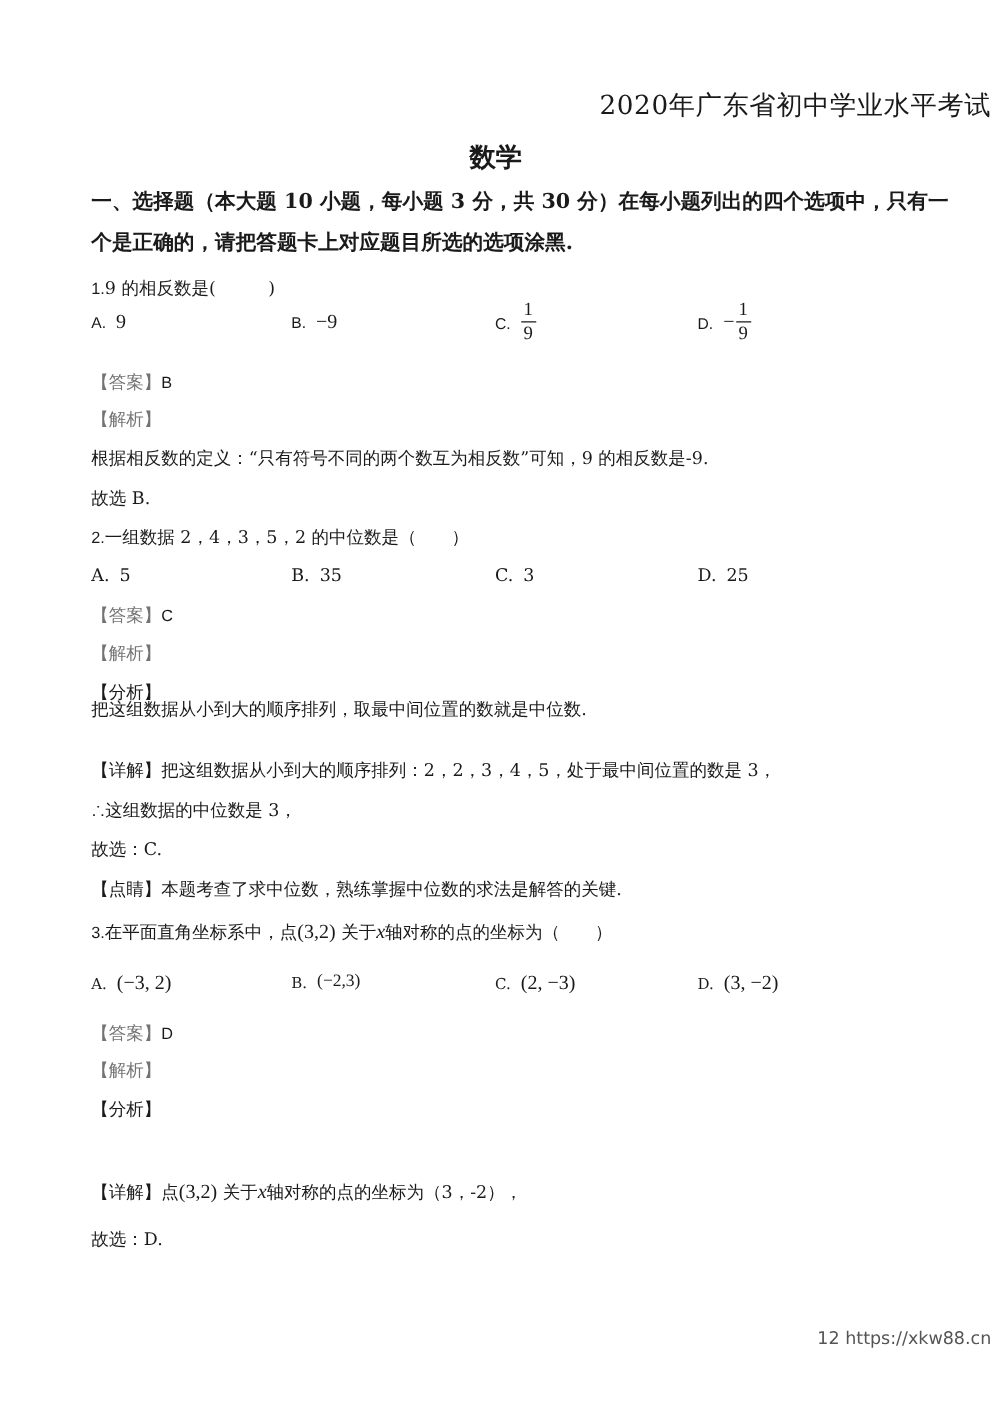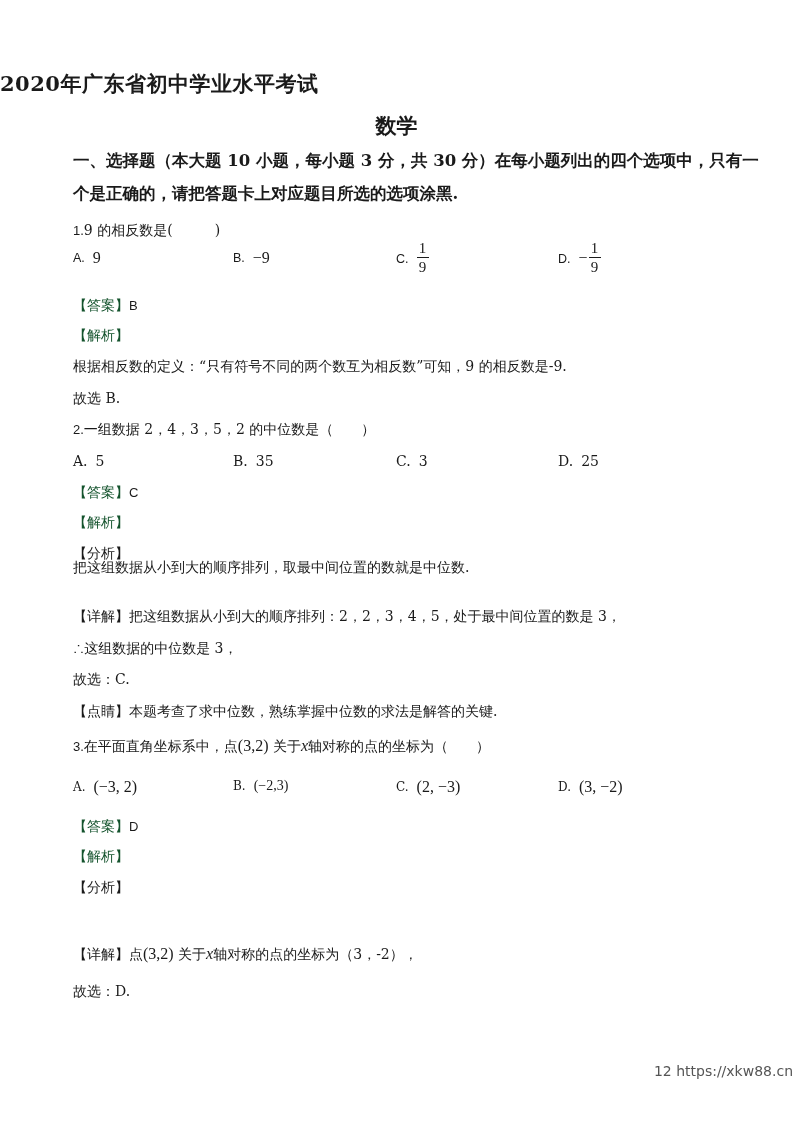--- a/index.html
+++ b/index.html
@@ -16,24 +16,24 @@
       color: #1a1a1a;
     }
     .page {
       position: absolute;
       left: 0; top: 0;
       width: 793px;
       height: 1122px;
     }
     .abs { position: absolute; white-space: nowrap; }
     .title {
-      left: 0; width: 793px; text-align: left;
+      left: 0; width: 793px; text-align: right;
       top: 70px;
       font-size: 21px;
-      font-weight: bold;
+      font-weight: normal;
       letter-spacing: 0.5px;
     }
     .subtitle {
       left: 0; width: 793px; text-align: center;
       top: 112px;
       font-size: 21px;
       font-weight: bold;
     }
     .section-line {
       left: 73px;
@@ -67,21 +67,21 @@
       flex-direction: column;
       align-items: center;
       font-family: "Liberation Serif", "DejaVu Serif", serif;
       font-size: 15px;
       line-height: 16px;
     }
     .frac .num { padding: 0 2px; }
     .frac .bar { width: 12px; height: 1px; background: #1a1a1a; margin: 1px 0; }
     .neg { font-family: "Liberation Serif", serif; font-size: 16px; margin-right: 1px; }
     .tag-blue {
-      color: #14532d;
+      color: #737373;
     }
     .ans-letter {
       font-family: "Liberation Sans", "DejaVu Sans", sans-serif;
       font-size: 13px;
       color: #1a1a1a;
     }
     .math {
       font-family: "Liberation Serif", "DejaVu Serif", serif;
       font-size: 16px;
     }

